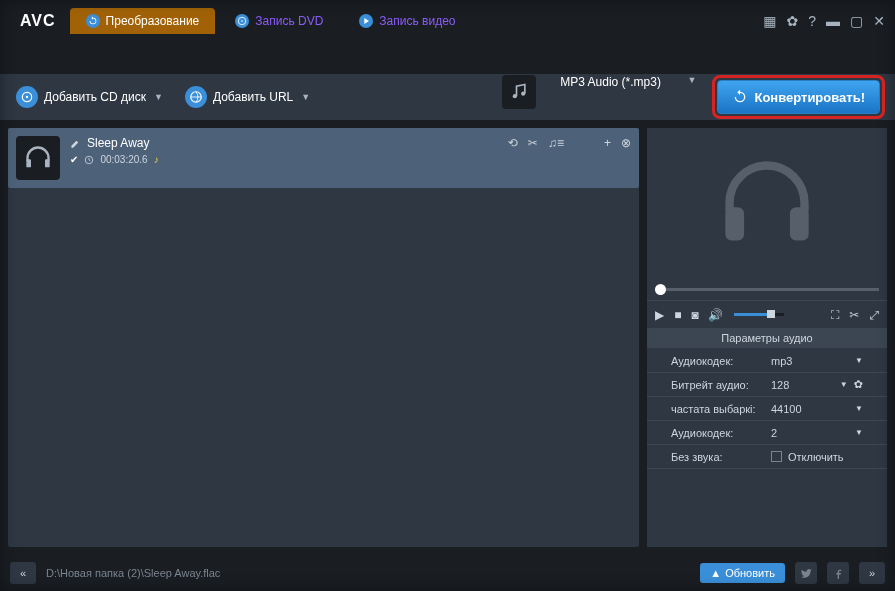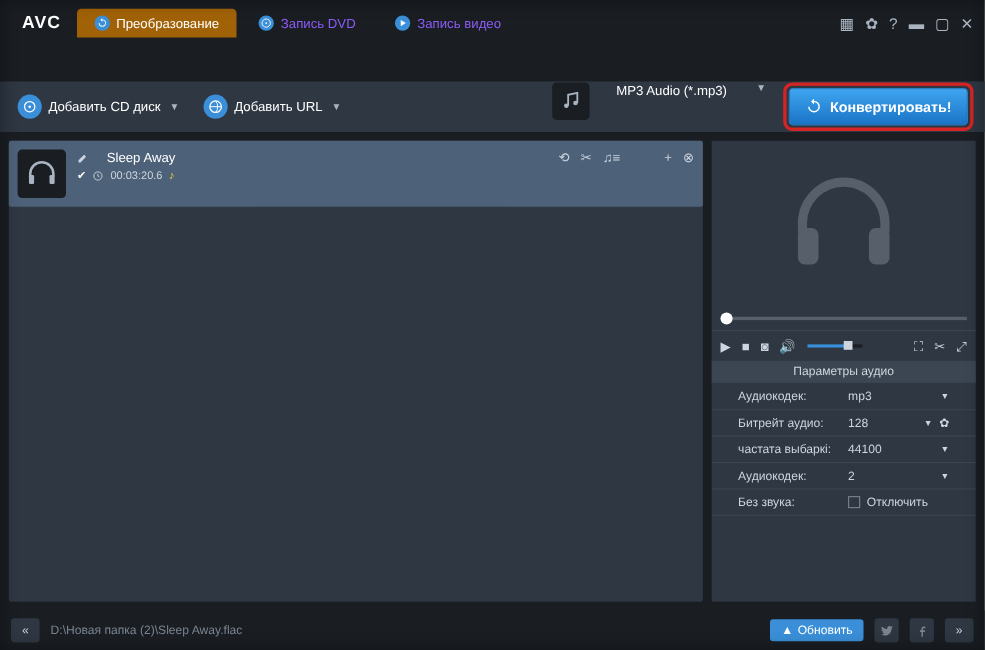--- a/index.html
+++ b/index.html
@@ -26,21 +26,21 @@
 .format-select { color: #fff; font-size: 12px; min-width: 130px; text-align: center; }
 .convert-wrap { border: 3px solid #d62424; border-radius: 8px; padding: 2px; margin-left: 6px; }
 .convert-btn { background: linear-gradient(#3fa5f0, #1a74c6); color: #fff; font-weight: bold; font-size: 13px; padding: 8px 14px; border-radius: 4px; display: flex; align-items: center; gap: 6px; cursor: pointer; border: 1px solid #2a7fc4; }
 .convert-btn svg { width: 16px; height: 16px; fill: #fff; }
 .main { flex: 1; display: flex; overflow: hidden; }
 .left-panel { flex: 1; background: #2e3742; margin: 8px; border-radius: 2px; display: flex; flex-direction: column; }
 .file-item { display: flex; align-items: flex-start; padding: 8px; gap: 10px; background: #4d6179; border-radius: 2px; }
 .file-thumb { width: 44px; height: 44px; background: #1a1e23; border-radius: 4px; display: flex; align-items: center; justify-content: center; }
 .file-thumb svg { width: 28px; height: 28px; fill: #a9b4c0; }
 .file-info { flex: 1; display: flex; flex-direction: column; gap: 4px; }
-.file-name-row { display: flex; align-items: center; gap: 16px; }
+.file-name-row { display: flex; align-items: center; gap: 6px; }
 .file-name-row svg { width: 11px; height: 11px; fill: #cdd5de; }
 .file-name { color: #fff; font-size: 12px; }
 .file-name-icons { margin-left: auto; display: flex; gap: 10px; }
 .file-name-icons span { color: #cdd5de; font-size: 12px; cursor: pointer; }
 .file-meta { display: flex; align-items: center; gap: 6px; color: #cdd5de; font-size: 10px; }
 .file-meta svg { width: 10px; height: 10px; fill: #cdd5de; }
 .file-meta .check { color: #fff; }
 .note { color: #f2d03a; }
 .right-panel { width: 240px; background: #2e3742; margin: 8px 8px 8px 0; display: flex; flex-direction: column; }
 .preview { height: 150px; display: flex; align-items: center; justify-content: center; }

